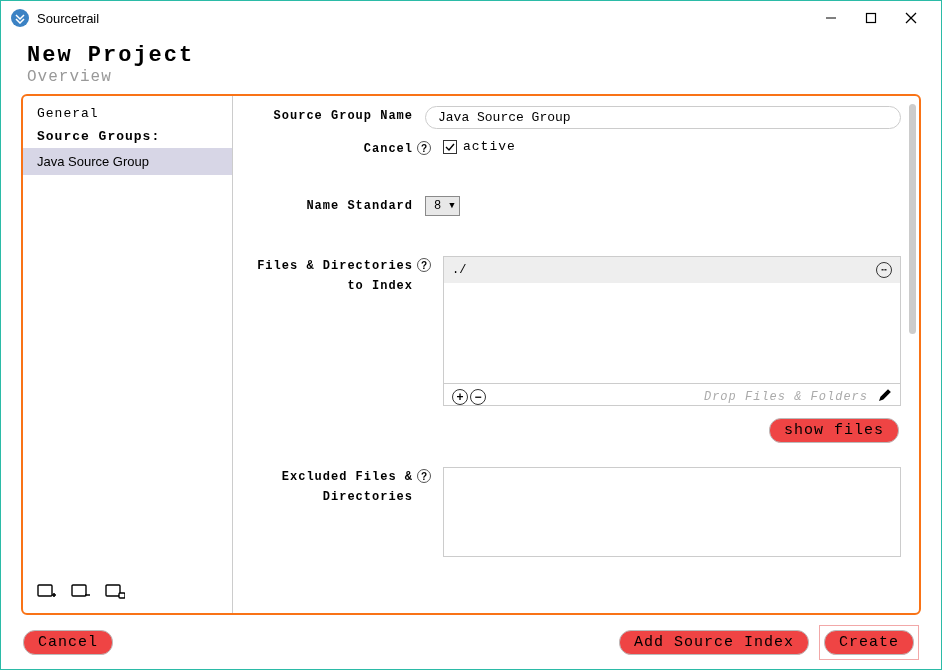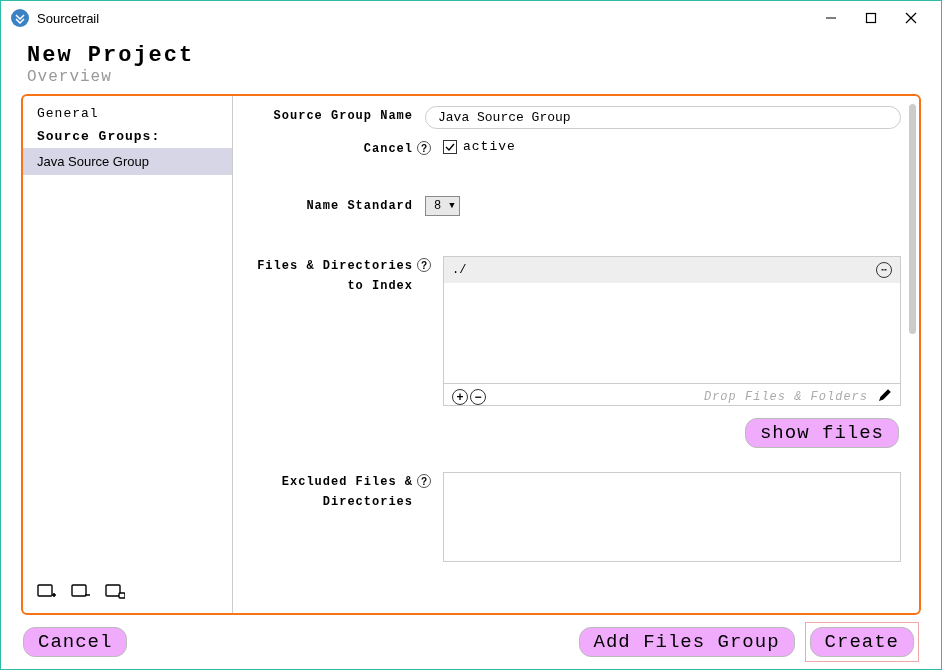--- a/index.html
+++ b/index.html
@@ -217,23 +217,23 @@
 }
 .listbox .footer .pencil {
   margin-left: 8px;
   cursor: pointer;
 }
 .pill-btn {
   border: 1px solid #bbb;
   border-radius: 12px;
   padding: 3px 14px;
   font-family: "Courier New", monospace;
-  font-size: 19px;
+  font-size: 15px;
   letter-spacing: 1px;
-  background: #f0abfc;
+  background: #ef4444;
   cursor: pointer;
 }
 .right-align { display: flex; justify-content: flex-end; margin-top: 6px; padding-right: 2px; }
 .scrollbar-fake {
   position: absolute;
   right: 3px; top: 8px;
   width: 7px; height: 230px;
   background: #ccc;
   border-radius: 4px;
 }
@@ -407,19 +407,19 @@
           </div>
         </div>
       </div>
 
     </div>
   </div>
 
   <div class="bottom-bar">
     <button class="pill-btn">Cancel</button>
     <div class="spacer"></div>
-    <button class="pill-btn">Add Files Group</button>
+    <button class="pill-btn">Add Source Index</button>
     <div class="create-wrap">
       <button class="pill-btn">Create</button>
     </div>
   </div>
 
 </div>
 
 </body></html>

